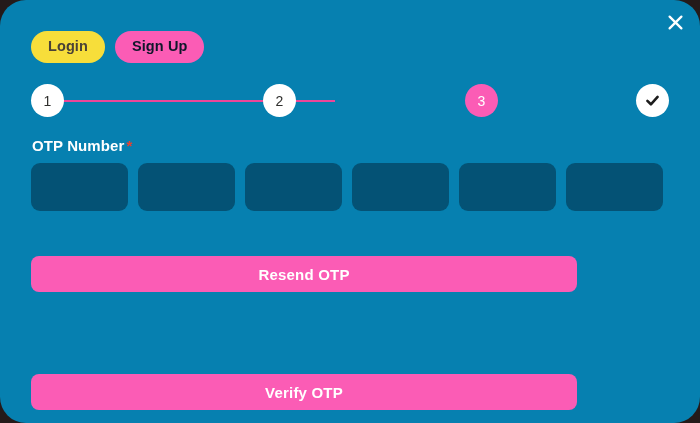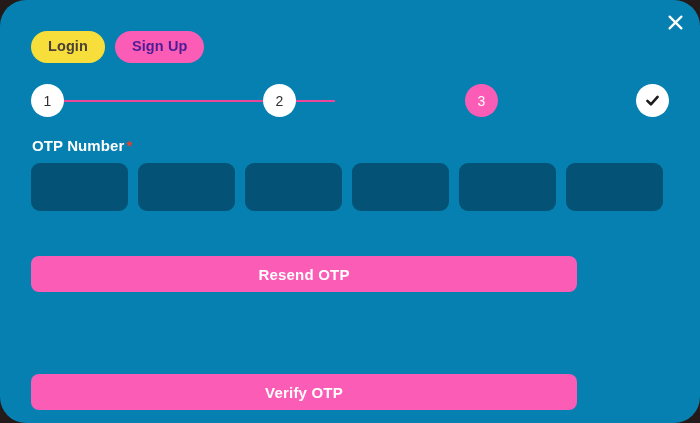--- a/index.html
+++ b/index.html
@@ -70,21 +70,21 @@
     padding: 8px 17px 9px 17px;
     line-height: 1;
     font-family: "Liberation Sans", sans-serif;
   }
   .tab-login {
     background: #f7de3a;
     color: #4a4237;
   }
   .tab-signup {
     background: #fb5cb5;
-    color: #4c1d95;
+    color: #0f172a;
   }
 
   
   .stepper {
     position: absolute;
     left: 31px;
     top: 84px;
     width: 638px;
     height: 34px;
   }

